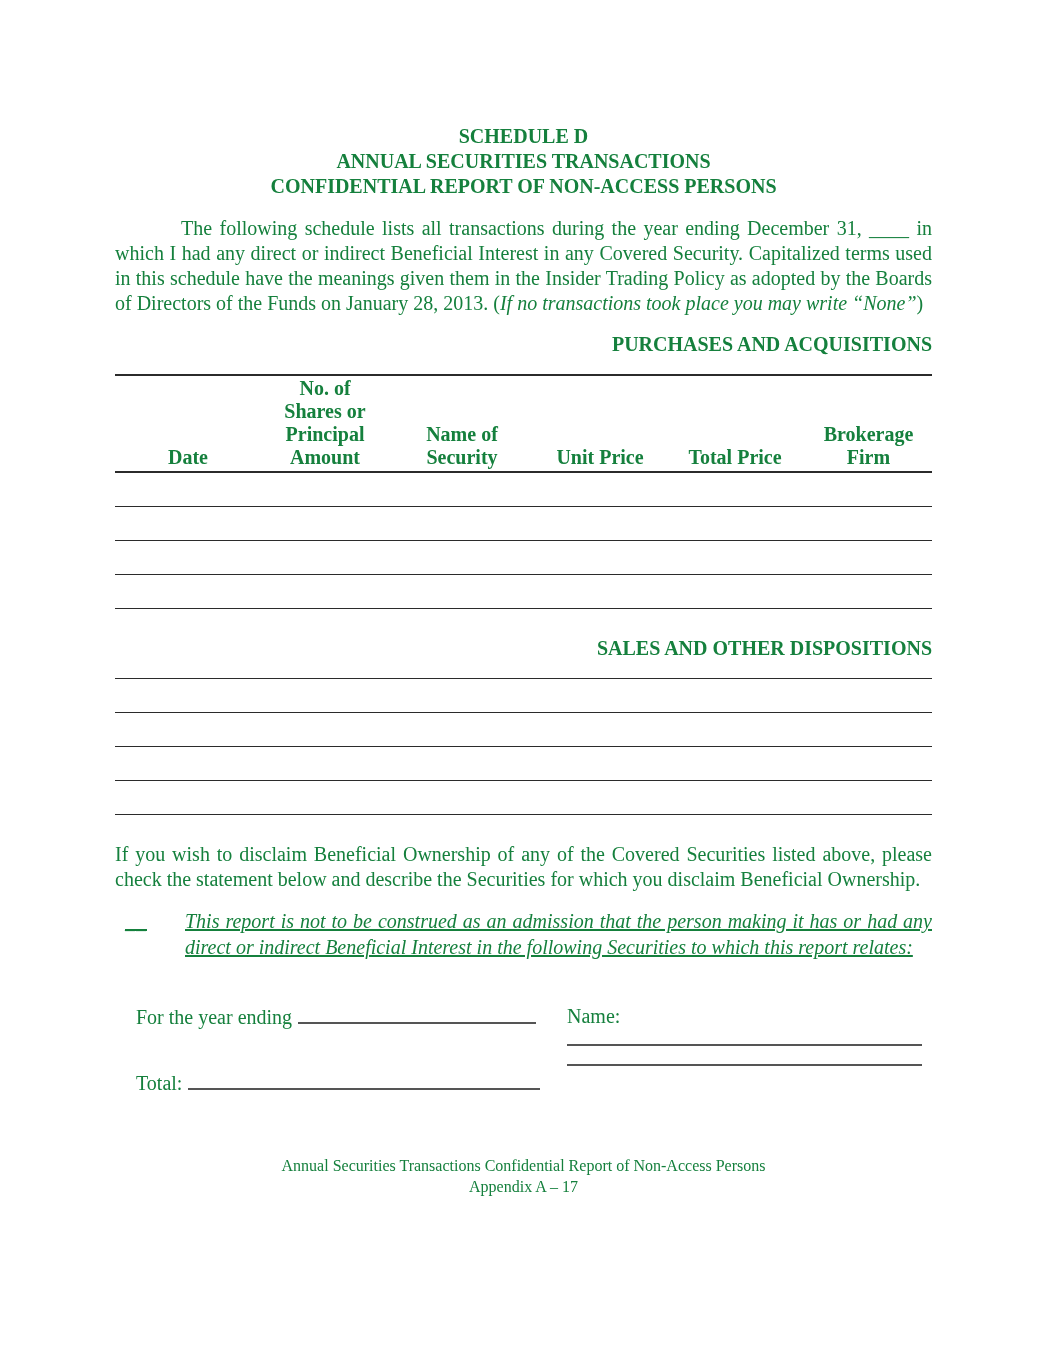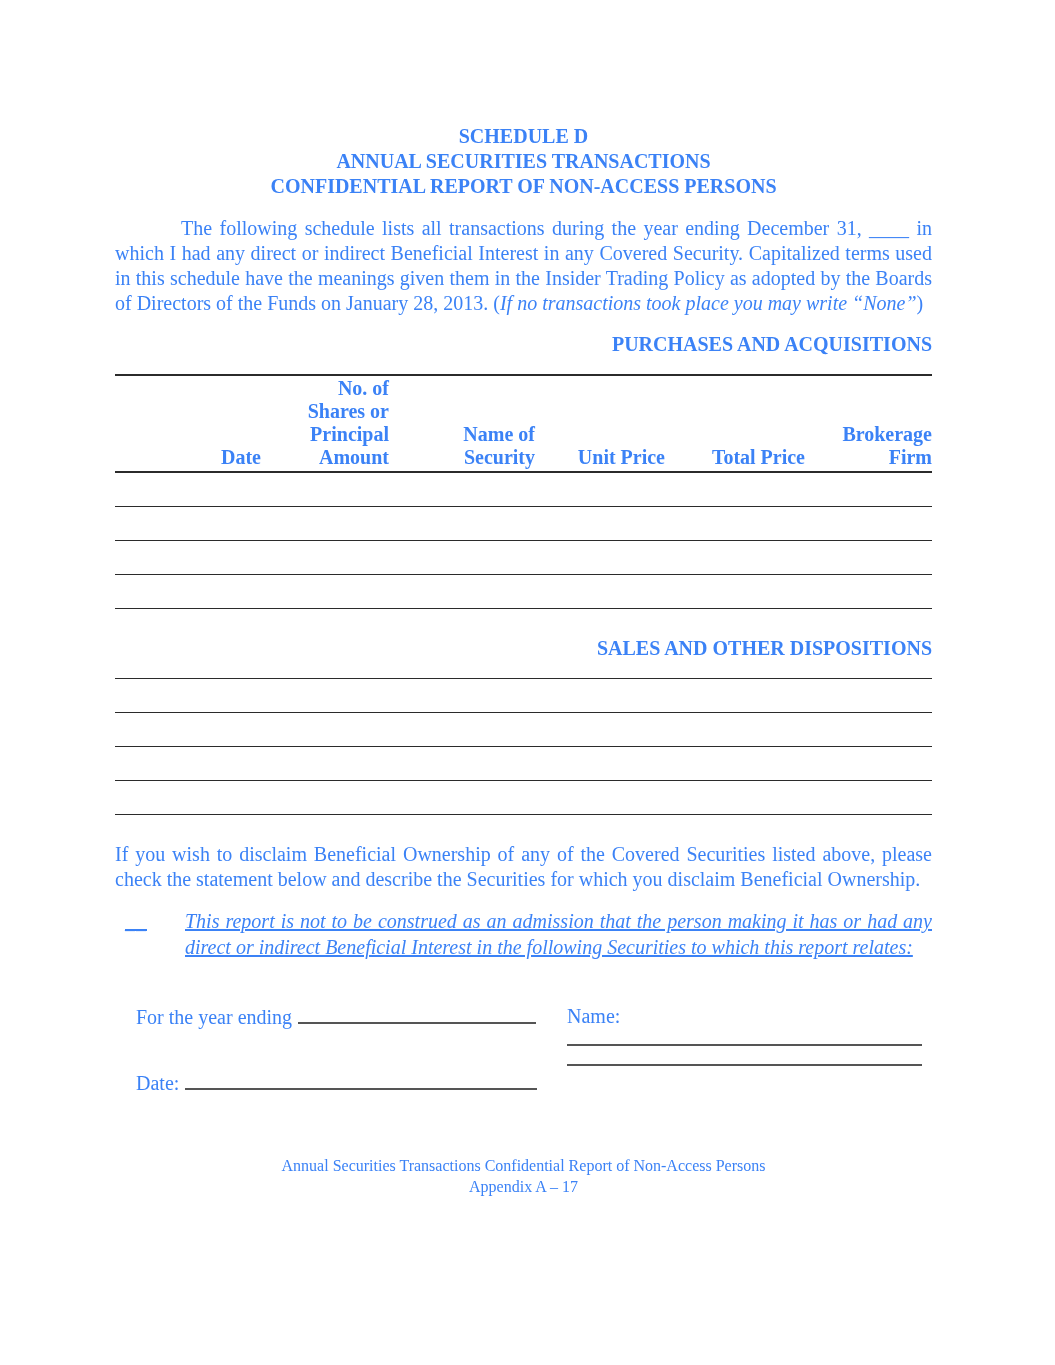--- a/index.html
+++ b/index.html
@@ -2,21 +2,21 @@
 <html><head>
 <meta charset="utf-8">
 <style>
   html, body { margin: 0; padding: 0; background: #e8e8e8; }
   .page {
     position: relative;
     width: 1055px;
     height: 1365px;
     background: #ffffff;
     font-family: "Liberation Serif", "DejaVu Serif", serif;
-    color: #3b82f6;
+    color: #15803d;
     overflow: hidden;
   }
   .content {
     position: absolute;
     left: 115px;
     top: 0;
     width: 817px;
   }
   .title-block {
     margin-top: 124px;
@@ -43,21 +43,21 @@
   .tbl-header {
     margin-top: 17px;
     height: 95px;
     border-top: 2px solid #2b2b2b;
     border-bottom: 2px solid #2b2b2b;
     display: grid;
     grid-template-columns: 146px 128px 146px 130px 140px 127px;
     align-items: end;
   }
   .tbl-header .col {
-    text-align: right;
+    text-align: center;
     font-weight: bold;
     font-size: 20px;
     line-height: 23px;
     white-space: pre-line;
     padding-bottom: 2px;
   }
   .rule-row {
     height: 33px;
     border-bottom: 1.5px solid #2b2b2b;
   }
@@ -180,21 +180,21 @@
     <p class="disclaim">If you wish to disclaim Beneficial Ownership of any of the Covered Securities listed above, please check the statement below and describe the Securities for which you disclaim Beneficial Ownership.</p>
 
     <div class="statement">
       <span class="check-blank">__</span>
       <div class="stmt-text">This report is not to be construed as an admission that the person making it has or had any direct or indirect Beneficial Interest in the following Securities to which this report relates:</div>
     </div>
 
     <div class="sig-area">
       <div class="sig-left">
         <div><span>For the year ending</span><span class="inline-blank year-blank"></span></div>
-        <div class="sig-row2-left"><span>Date:</span><span class="inline-blank date-blank"></span></div>
+        <div class="sig-row2-left"><span>Total:</span><span class="inline-blank date-blank"></span></div>
       </div>
       <div class="sig-right">
         <div>Name:</div>
         <div class="name-underline"></div>
         <div class="signature-underline"></div>
       </div>
     </div>
 
     <div class="footer">
       <div>Annual Securities Transactions Confidential Report of Non-Access Persons</div>

